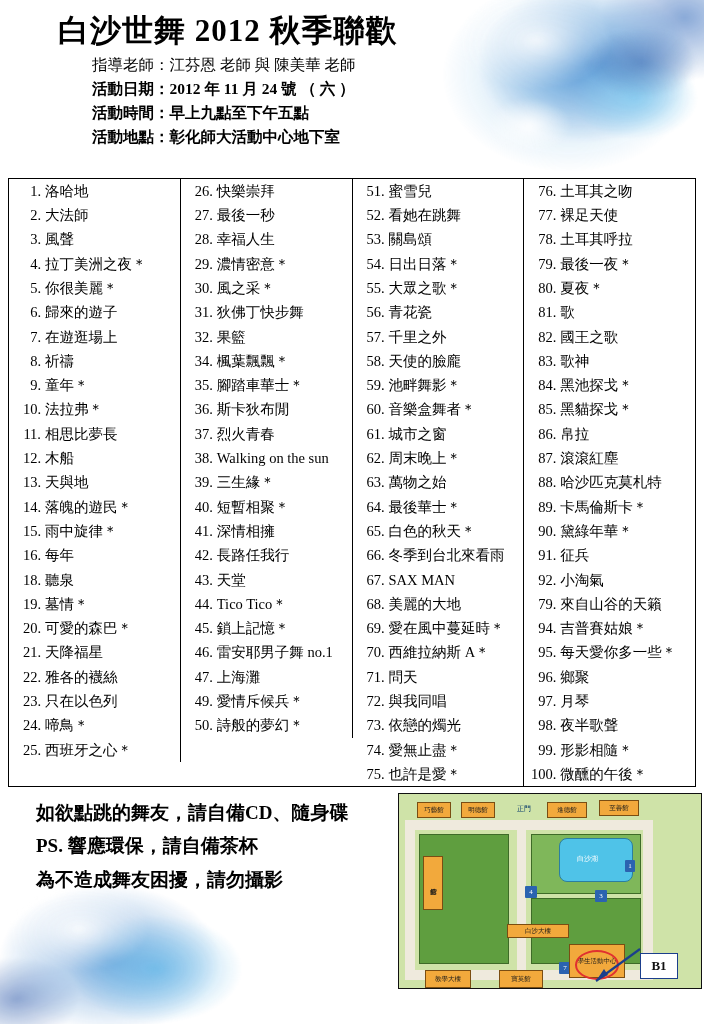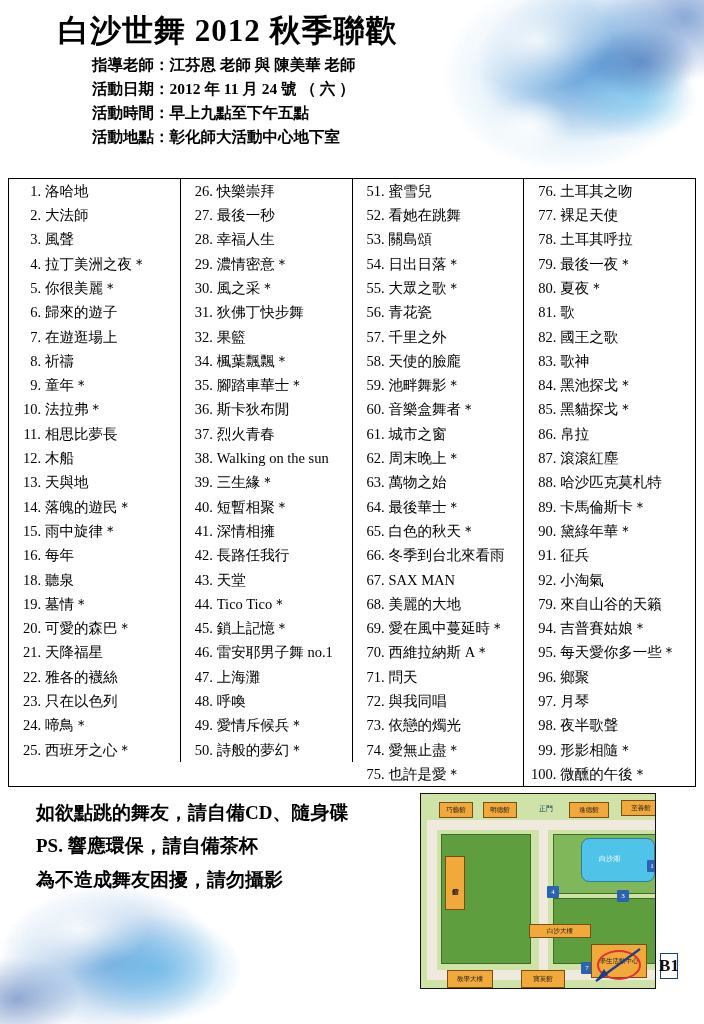--- a/index.html
+++ b/index.html
@@ -46,21 +46,21 @@
   }
 
   
   #header { position: absolute; left: 14px; top: 12px; width: 560px; z-index: 4; margin-left: 44px; }
   #doc-title {
     font-family: "Liberation Serif", "DejaVu Serif", serif;
     font-size: 31px; font-weight: bold; letter-spacing: 1px;
     line-height: 1.25; margin: 0 0 2px 0; white-space: nowrap;
   }
   .subline {
-    font-size: 15.5px; font-weight: bold; line-height: 1.55;
+    font-size: 15.5px; font-weight: normal; line-height: 1.55;
     padding-left: 34px; white-space: nowrap;
   }
   .subline.reg { font-weight: bold; }
 
   
   #song-table {
     position: absolute; left: 8px; top: 178px; width: 688px;
     display: grid; grid-template-columns: repeat(4, 1fr);
     border-top: 1.4px solid #000; border-left: 1.4px solid #000;
     z-index: 3;
@@ -94,43 +94,43 @@
   }
   #notes div { white-space: nowrap; }
 
   
   #map-block { position: absolute; left: 398px; top: 793px; width: 280px; z-index: 5; }
   #map-title {
     font-size: 14px; font-weight: bold; text-align: center; margin-bottom: 4px;
     white-space: nowrap;
   }
   #map-frame {
-    position: relative; width: 236px; height: 196px; margin: 0 auto;
+    position: relative; width: 304px; height: 196px; margin: 0 auto;
     border: 1.5px solid #111; background: #cfe3a8; overflow: hidden;
   }
   
   .m { position: absolute; }
   .bldg { background: #f2a93c; border: 1px solid #7a4d12; font-size: 6.5px;
           color: #1a1a1a; display: flex; align-items: center; justify-content: center;
           text-align: center; line-height: 1.05; }
   .green { background: #5f9e3f; border: 1px solid #3e6b28; }
   .green2 { background: #7fb75a; }
   .path { background: #efeadd; }
   .water { background: #4fc3e8; border: 1px solid #2b7fa0; }
   .numbox { background: #2b63b0; color: #fff; font-size: 7px; display:flex;
             align-items:center; justify-content:center; border-radius: 1px; }
   .lbl-w { font-size: 7px; color: #083a6b; }
   #map-circle {
     width: 44px; height: 30px; border: 2.2px solid #e03030; border-radius: 50%;
     left: 176px; top: 156px;
   }
   #b1-box {
-    position: absolute; right: 0px; top: 160px; width: 18px; height: 26px;
+    position: absolute; right: 0px; top: 160px; width: 38px; height: 26px;
     border: 1.6px solid #1b3e8c; background: #fff; color: #111;
-    font-size: 17px; font-weight: bold; display: flex; align-items: center;
+    font-size: 13px; font-weight: bold; display: flex; align-items: center;
     justify-content: center; z-index: 7;
   }
   #b1-arrow { position: absolute; right: 36px; top: 150px; z-index: 6; }
 </style>
 </head>
 <body>
 
 <div class="blob" id="blob-top-right"></div>
 <div class="blob" id="blob-top-right-2"></div>
 <div class="blob" id="blob-bottom-left"></div>
@@ -321,24 +321,20 @@
       </div>
       <div class="song-cell">
         <span class="song-num">46.</span>
         <span>雷安耶男子舞 no.1</span>
       </div>
       <div class="song-cell">
         <span class="song-num">47.</span>
         <span>上海灘</span>
       </div>
       <div class="song-cell">
-        <span class="song-num">48.</span>
-        <span>呼喚</span>
-      </div>
-      <div class="song-cell">
         <span class="song-num">49.</span>
         <span>愛情斥候兵＊</span>
       </div>
       <div class="song-cell">
         <span class="song-num">50.</span>
         <span>詩般的夢幻＊</span>
       </div>
     </div>
     <div class="song-col">
       <div class="song-cell">

